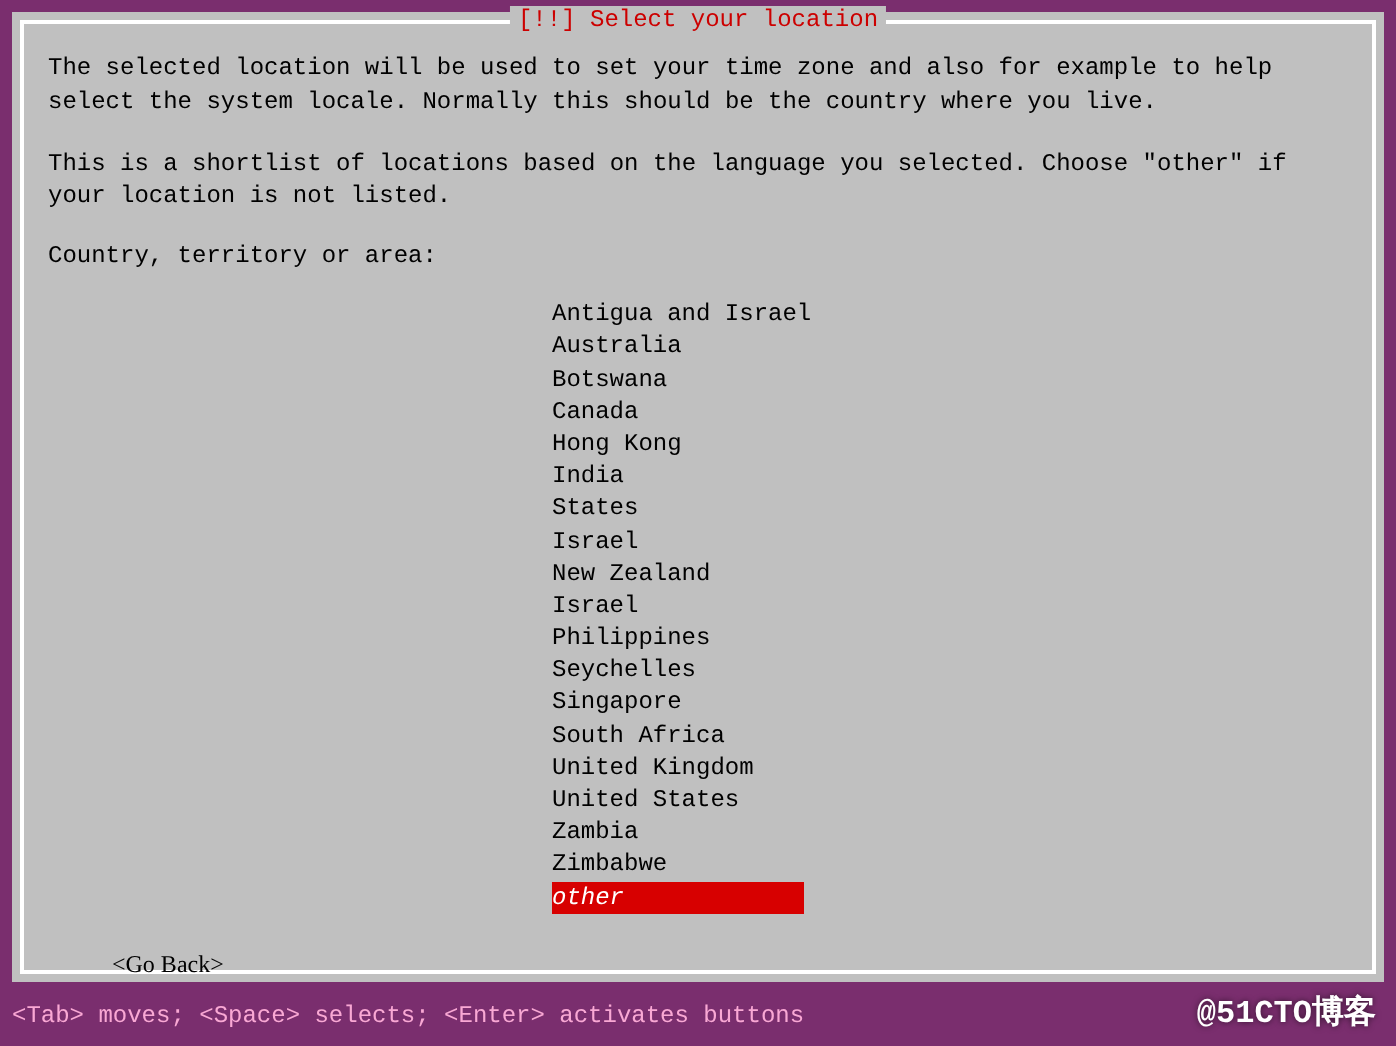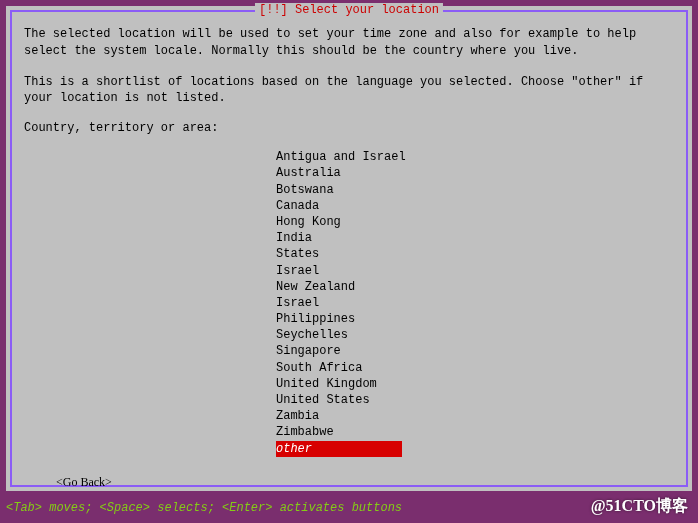--- a/index.html
+++ b/index.html
@@ -23,21 +23,21 @@
       left: 6px;
       right: 6px;
       bottom: 32px;
       background: #c0c0c0;
       padding: 4px;
     }
     .dialog-box {
       width: 100%;
       height: 100%;
       background: #c0c0c0;
-      border: 2px solid #8b5cf6;
+      border: 2px solid #ffffff;
       position: relative;
       padding: 14px 12px 10px 12px;
     }
     .dialog-title {
       position: absolute;
       top: -9px;
       left: 50%;
       transform: translateX(-50%);
       background: #c0c0c0;
       color: #cc0000;
@@ -75,31 +75,30 @@
     }
     .go-back {
       margin-left: 32px;
       margin-top: 4px;
       font-family: Liberation Serif, serif;
     }
     .footer-hint {
       position: absolute;
       bottom: 8px;
       left: 6px;
-      color: #84cc16;
+      color: #f9a8d4;
       font-family: "Courier New", monospace;
       font-size: 12px;
-      font-style: italic;
     }
     .watermark {
       position: absolute;
       bottom: 6px;
       right: 10px;
       color: #fff;
-      font-family: Liberation Serif, serif;
+      font-family: Liberation Mono, monospace;
       font-size: 16px;
       font-weight: bold;
       text-shadow: 0 0 3px rgba(0,0,0,0.6);
     }
   </style>
 </head>
 <body>
 
 <div class="outer-frame">
   <div class="dialog-box">

